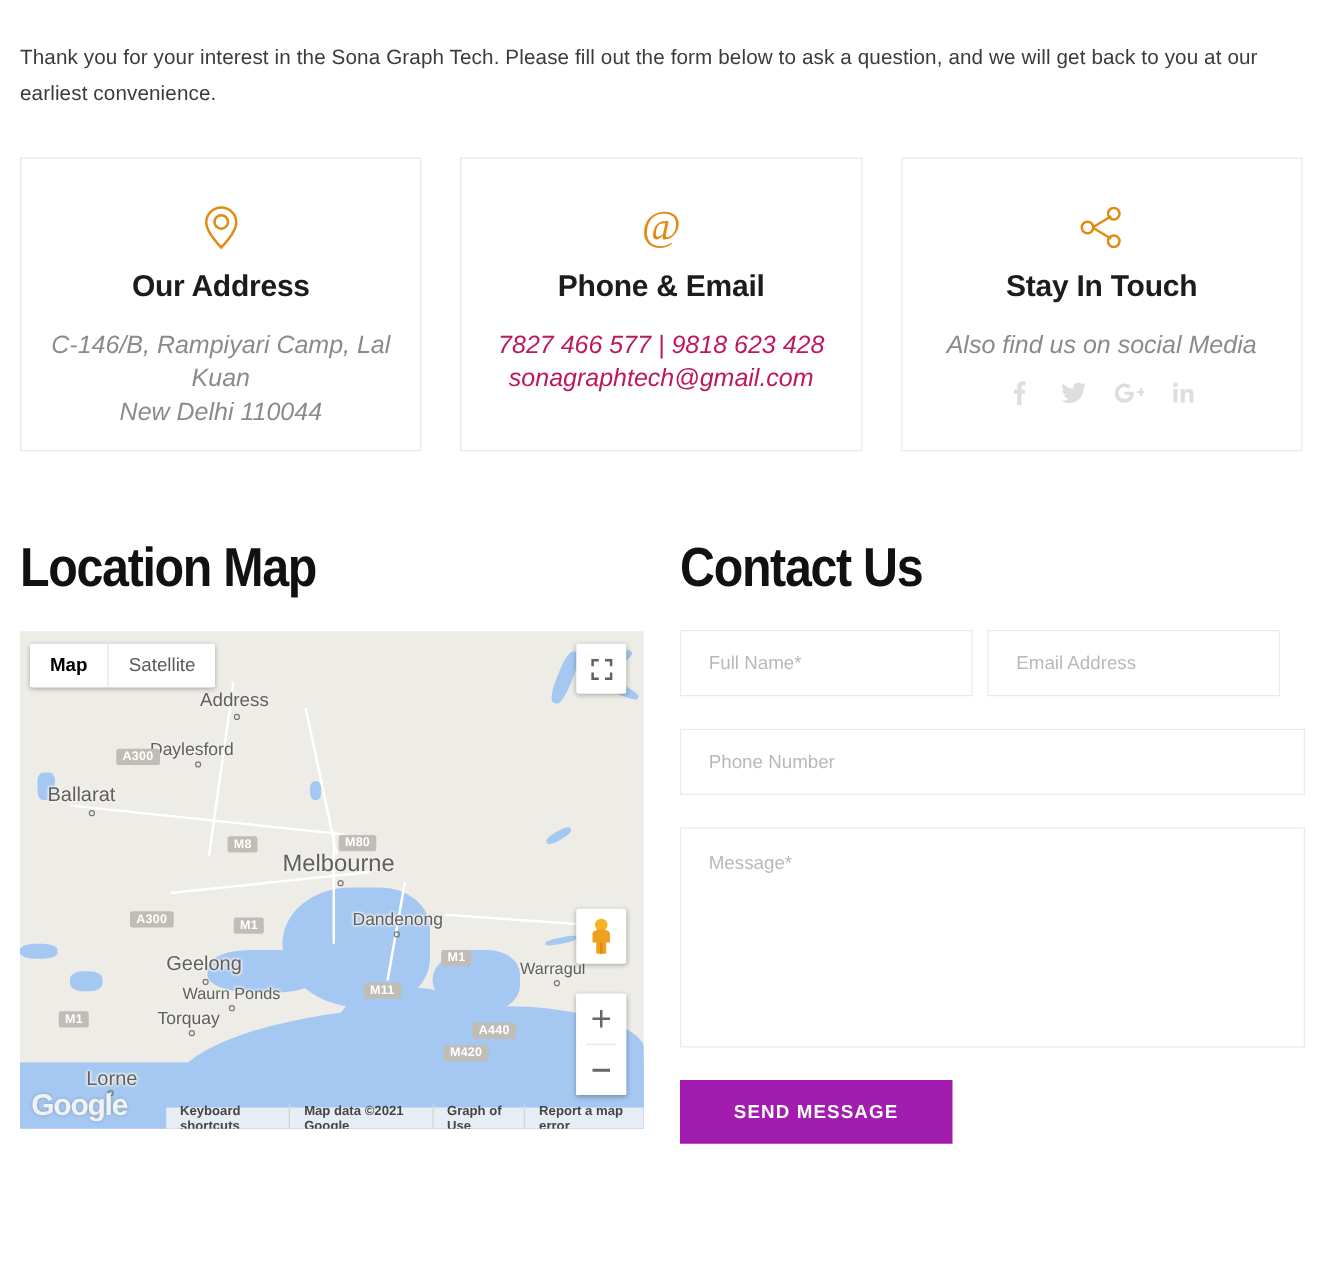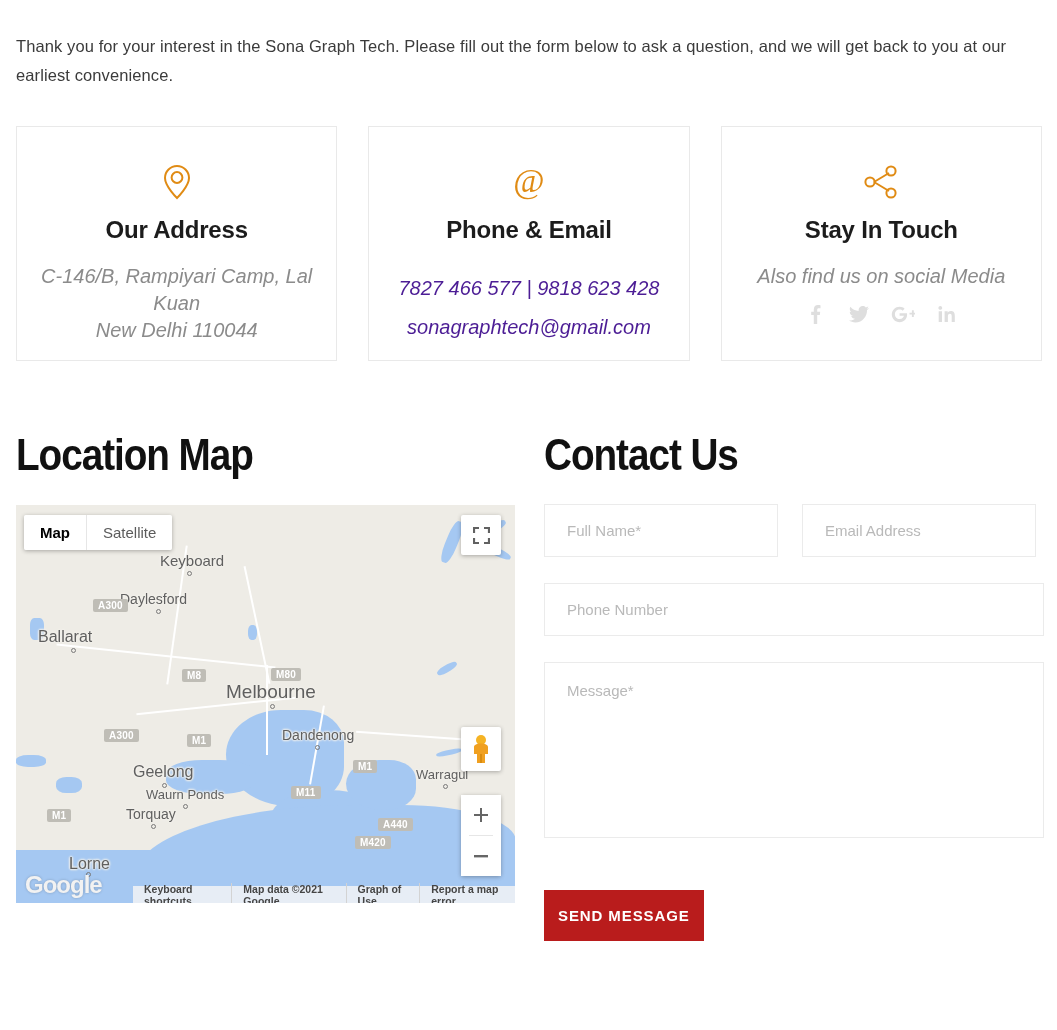--- a/index.html
+++ b/index.html
@@ -48,21 +48,21 @@
     color: #1c1c1c;
     letter-spacing: -.2px;
   }
   .card-lines { margin-top: 19px; text-align: center; }
   .card-line {
     font-size: 20px;
     line-height: 27px;
     color: #8b8b8b;
     font-style: italic;
   }
-  .card-line.accent { color: #4c1d95; margin-top: 12px; }
+  .card-line.accent { color: #be185d; }
   .socials {
     margin-top: 11px;
     display: flex;
     gap: 18px;
     align-items: center;
     justify-content: center;
   }
   .social {
     width: 26px; height: 26px;
     display: flex; align-items: center; justify-content: center;
@@ -163,47 +163,46 @@
   }
   .map-footer span {
     font-size: 10.5px; color: #454545; padding: 0 11px;
     border-left: 1px solid #d3d3d3;
     font-weight: bold;
   }
   .map-footer span:first-child { border-left: none; }
 
   
   .form { position: absolute; left: 544px; top: 504px; width: 500px; }
-  .form-row { display: flex; gap: 24px; margin-bottom: 26px; }
+  .form-row { display: flex; gap: 12px; margin-bottom: 26px; }
   .field {
     border: 1px solid #ebebeb;
     background: #fff;
     height: 53px;
     padding: 0 22px;
     font-family: "Liberation Sans", sans-serif;
     font-size: 15px;
     color: #555;
     width: 100%;
   }
   .field::placeholder { color: #b9b9b9; }
   .field.half { width: 234px; }
   .field.msg {
     height: 176px; padding: 18px 22px; resize: none;
     line-height: 20px;
   }
   .send-btn {
-    margin-top: 26px;
-    background: #b91c1c;
+    background: #a21caf;
     color: #fff;
     border: none;
     font-family: "Liberation Sans", sans-serif;
     font-size: 15px;
     font-weight: bold;
     letter-spacing: .9px;
-    padding: 17px 14px;
+    padding: 17px 43px;
     cursor: pointer;
   }
 </style>
 </head>
 <body>
 
 <div class="page">
 
   <p class="intro">Thank you for your interest in the Sona Graph Tech. Please fill out the form below to ask a question, and we will get back to you at our earliest convenience.</p>
 
@@ -332,21 +331,21 @@
       </button>
       <div class="sep"></div>
       <button>
         <svg width="16" height="6" viewBox="0 0 16 6">
             <rect x="1" y="2" width="14" height="2.4" fill="#666"></rect>
           </svg>
       </button>
     </div>
 
     <div id="map-labels">
-        <div class="map-label" style="left: 144px; top: 47px; font-size: 15px;">Keyboard</div>
+        <div class="map-label" style="left: 144px; top: 47px; font-size: 15px;">Address</div>
         <div class="map-dot" style="left: 171.3px; top: 66px;"></div>
         <div class="map-label" style="left: 104px; top: 86px; font-size: 14px;">Daylesford</div>
         <div class="map-dot" style="left: 140.4px; top: 104px;"></div>
         <div class="map-label" style="left: 22px; top: 123px; font-size: 16px;">Ballarat</div>
         <div class="map-dot" style="left: 55.28px; top: 143px;"></div>
         <div class="map-label" style="left: 210px; top: 176px; font-size: 19px;">Melbourne</div>
         <div class="map-dot" style="left: 254.46px; top: 199px;"></div>
         <div class="map-label" style="left: 266px; top: 222px; font-size: 14px;">Dandenong</div>
         <div class="map-dot" style="left: 298.76px; top: 240px;"></div>
         <div class="map-label" style="left: 117px; top: 258px; font-size: 16px;">Geelong</div>

